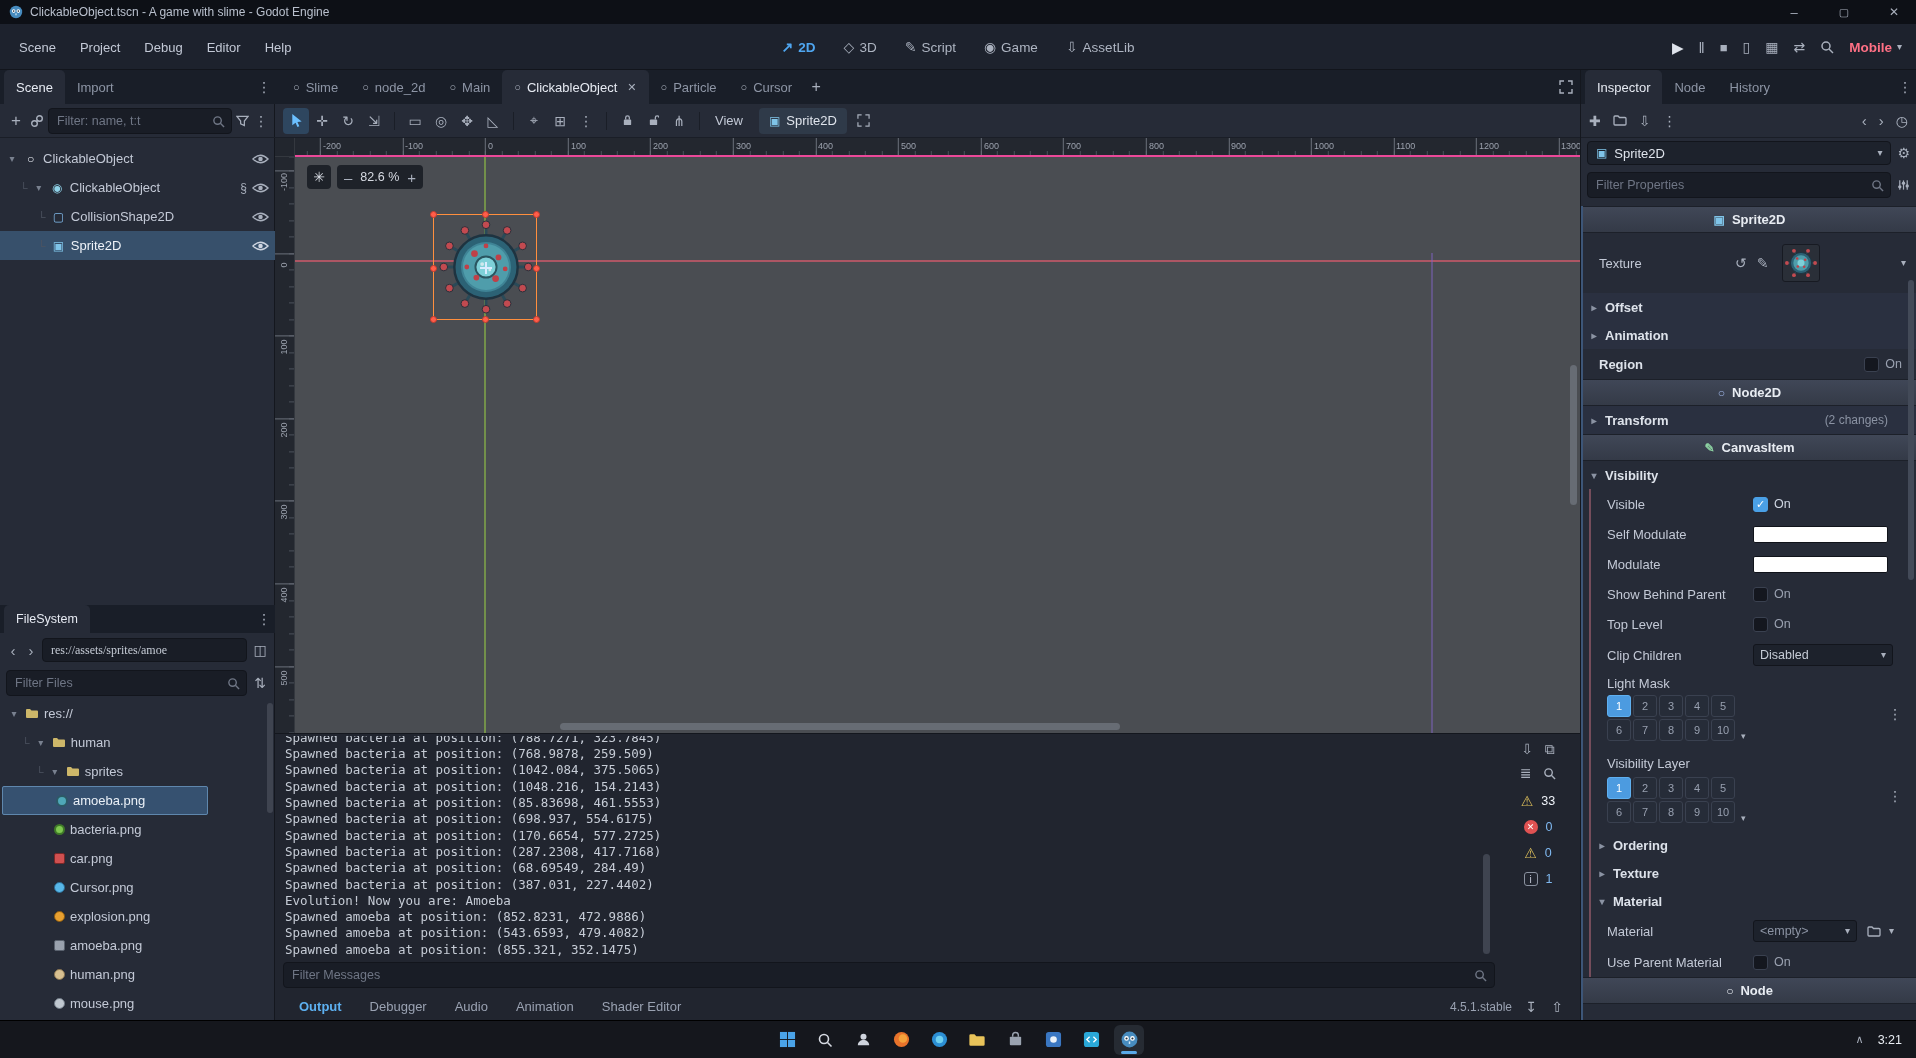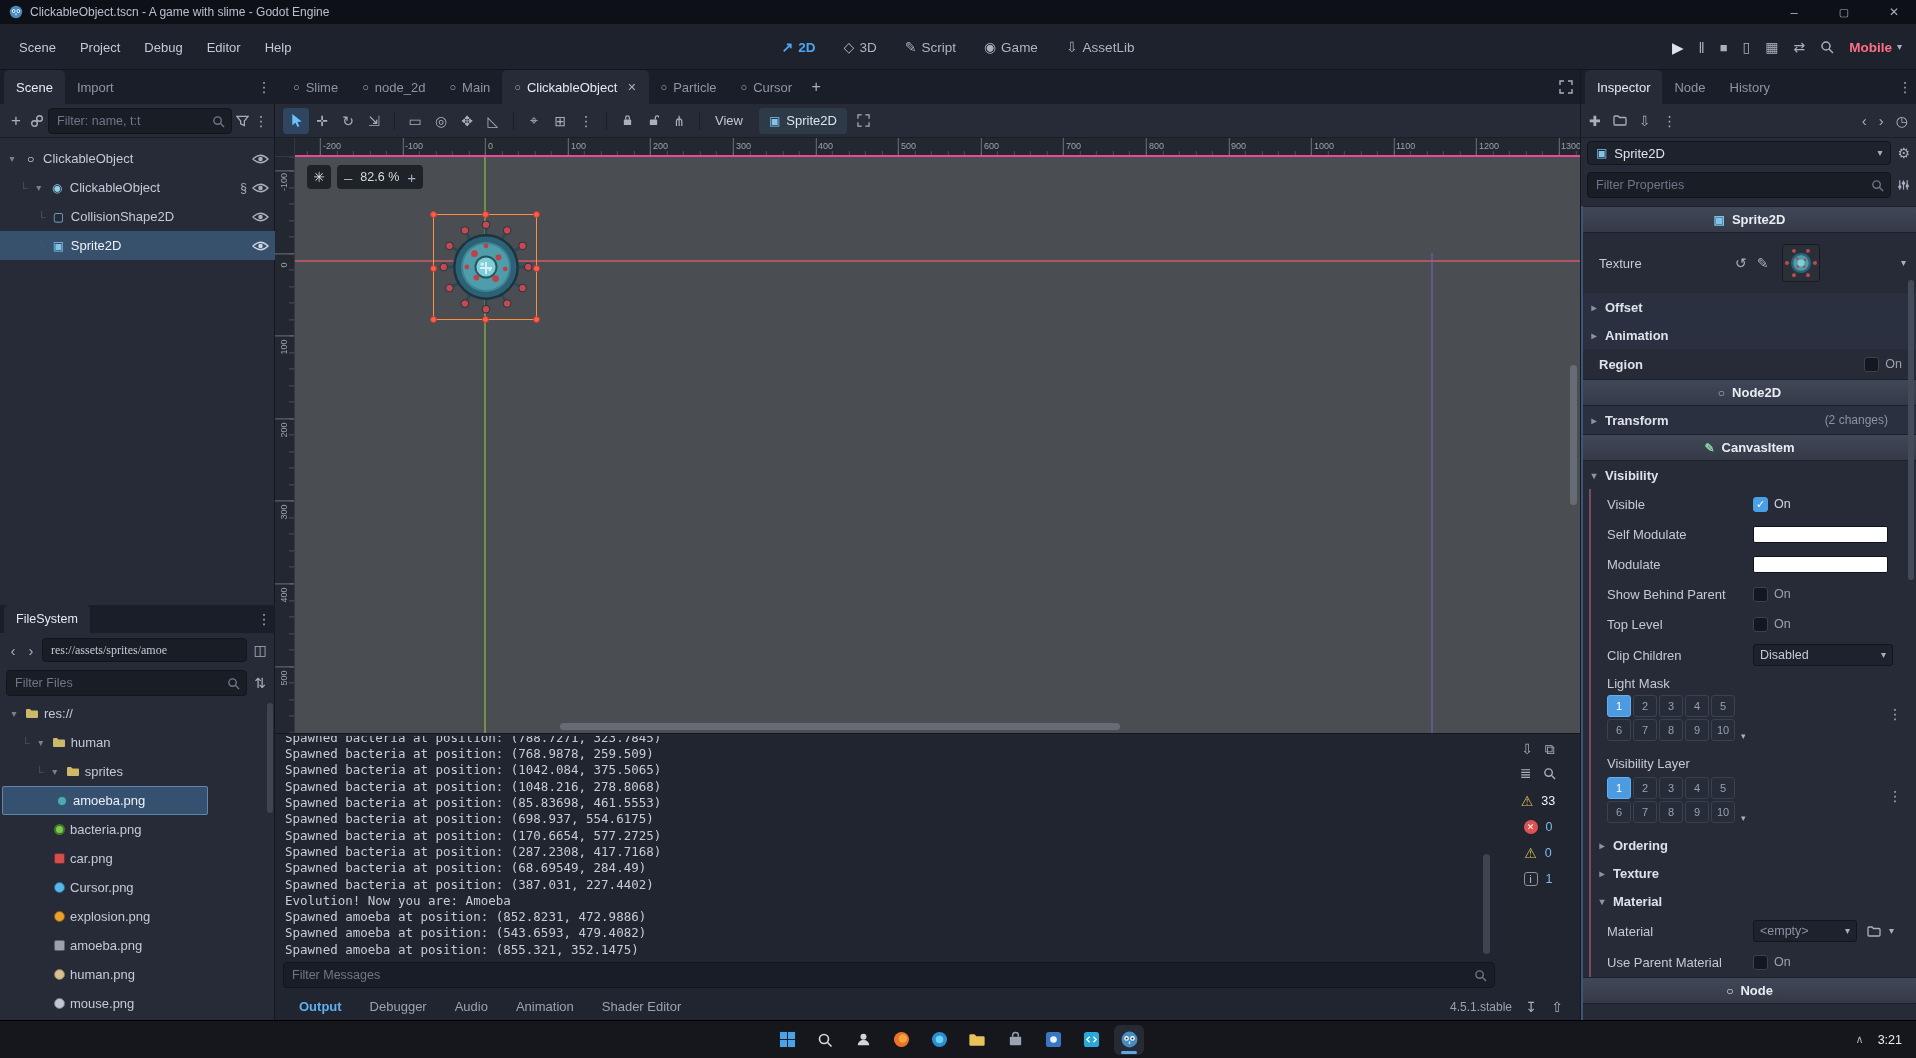--- a/index.html
+++ b/index.html
@@ -482,21 +482,21 @@
       <div class="abs" style="left:265px;bottom:3px;width:560px;height:7px;background:#676c74;border-radius:4px"></div>
       <div class="abs" style="right:3px;top:208px;width:7px;height:140px;background:#676c74;border-radius:4px"></div>
     </div>
   </div>
 
   <div class="abs" style="left:275px;top:733px;width:1305px;height:287px;background:#21252f;border-top:1px solid #14171e">
     <div style="position:absolute;left:10px;top:2px;width:1190px;height:222px;overflow:hidden;display:flex;flex-direction:column;justify-content:flex-end">
       <div class="cline">Spawned bacteria at position: (788.7271, 323.7845)</div>
       <div class="cline">Spawned bacteria at position: (768.9878, 259.509)</div>
       <div class="cline">Spawned bacteria at position: (1042.084, 375.5065)</div>
-      <div class="cline">Spawned bacteria at position: (1048.216, 278.8068)</div>
+      <div class="cline">Spawned bacteria at position: (1048.216, 154.2143)</div>
       <div class="cline">Spawned bacteria at position: (85.83698, 461.5553)</div>
       <div class="cline">Spawned bacteria at position: (698.937, 554.6175)</div>
       <div class="cline">Spawned bacteria at position: (170.6654, 577.2725)</div>
       <div class="cline">Spawned bacteria at position: (287.2308, 417.7168)</div>
       <div class="cline">Spawned bacteria at position: (68.69549, 284.49)</div>
       <div class="cline">Spawned bacteria at position: (387.031, 227.4402)</div>
       <div class="cline">Evolution! Now you are: Amoeba</div>
       <div class="cline">Spawned amoeba at position: (852.8231, 472.9886)</div>
       <div class="cline">Spawned amoeba at position: (543.6593, 479.4082)</div>
       <div class="cline">Spawned amoeba at position: (855.321, 352.1475)</div>

